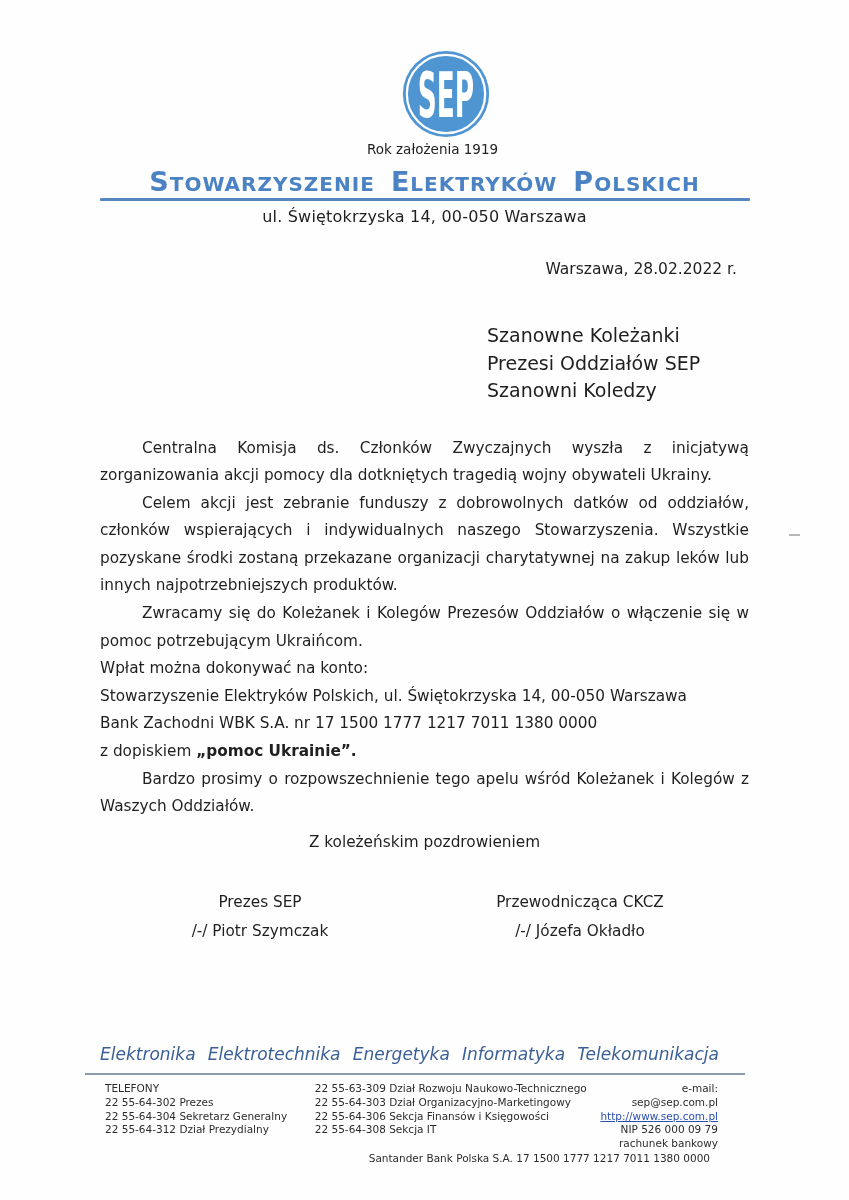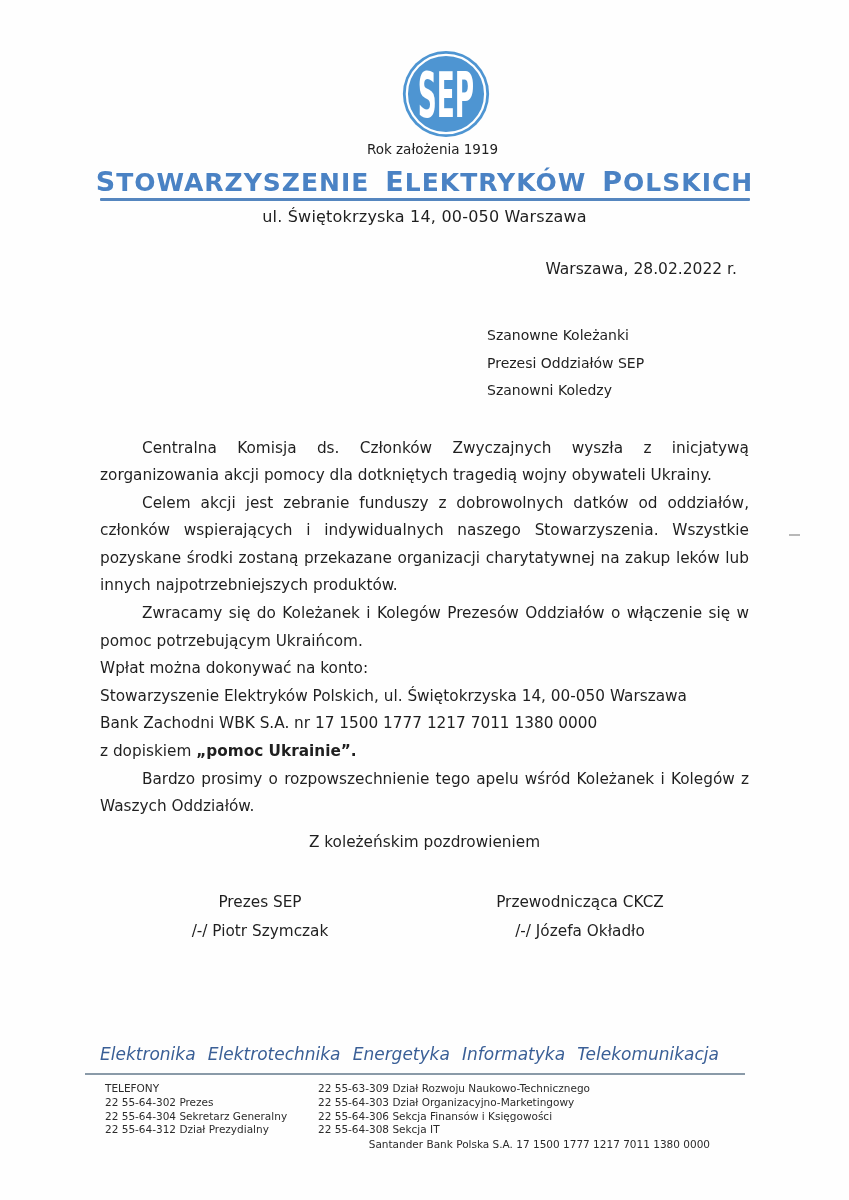--- a/index.html
+++ b/index.html
@@ -21,38 +21,38 @@
   .founded { font-size: 13.5px; color: #222; margin-top: 3px; padding-left: 16px; }
   .org-title {
     margin-top: 9px;
     color: #4a82c4;
     font-weight: bold;
     letter-spacing: 1px;
     white-space: nowrap;
   }
   .org-title .word { margin: 0 8px; }
   .org-title .big { font-size: 27px; }
-  .org-title .small { font-size: 25px; margin-top: 24px; }
+  .org-title .small { font-size: 20px; margin-top: 24px; }
   .title-rule {
     width: 650px; height: 3px;
     margin: 1px auto 0;
     background: #5586bf;
     border-radius: 1px;
   }
   .org-address { font-size: 16px; margin-top: 6px; letter-spacing: 0.2px; }
 
   
   .dateline {
     margin: 34px 112px 0 0;
     text-align: right;
     font-size: 15.5px;
   }
   .salutation {
     margin: 44px 18px 0 487px;
-    font-size: 14px;
+    font-size: 19px;
     line-height: 27.5px;
   }
   .body-text {
     margin: 30px 100px 0 100px;
     font-size: 15.3px;
     line-height: 27.6px;
   }
   .body-text p { margin: 0; }
   .body-text p.indent { text-indent: 42px; text-align: justify; }
   .body-text .line { margin: 0; }
@@ -184,17 +184,23 @@
         <div>22 55-64-302 Prezes</div>
         <div>22 55-64-304 Sekretarz Generalny</div>
         <div>22 55-64-312 Dział Prezydialny</div>
       </div>
       <div class="col-depts">
         <div>22 55-63-309 Dział Rozwoju Naukowo-Technicznego</div>
         <div>22 55-64-303 Dział Organizacyjno-Marketingowy</div>
         <div>22 55-64-306 Sekcja Finansów i Księgowości</div>
         <div>22 55-64-308 Sekcja IT</div>
       </div>
+      <div class="col-contact">
+        <div>e-mail: sep@sep.com.pl</div>
+        <div><span class="website-link">http://www.sep.com.pl</span></div>
+        <div>NIP 526 000 09 79</div>
+        <div>rachunek bankowy</div>
+      </div>
     </div>
     <div class="bank-line">Santander Bank Polska S.A. 17 1500 1777 1217 7011 1380 0000</div>
   </div>
 
 </div>
 
 </body></html>

